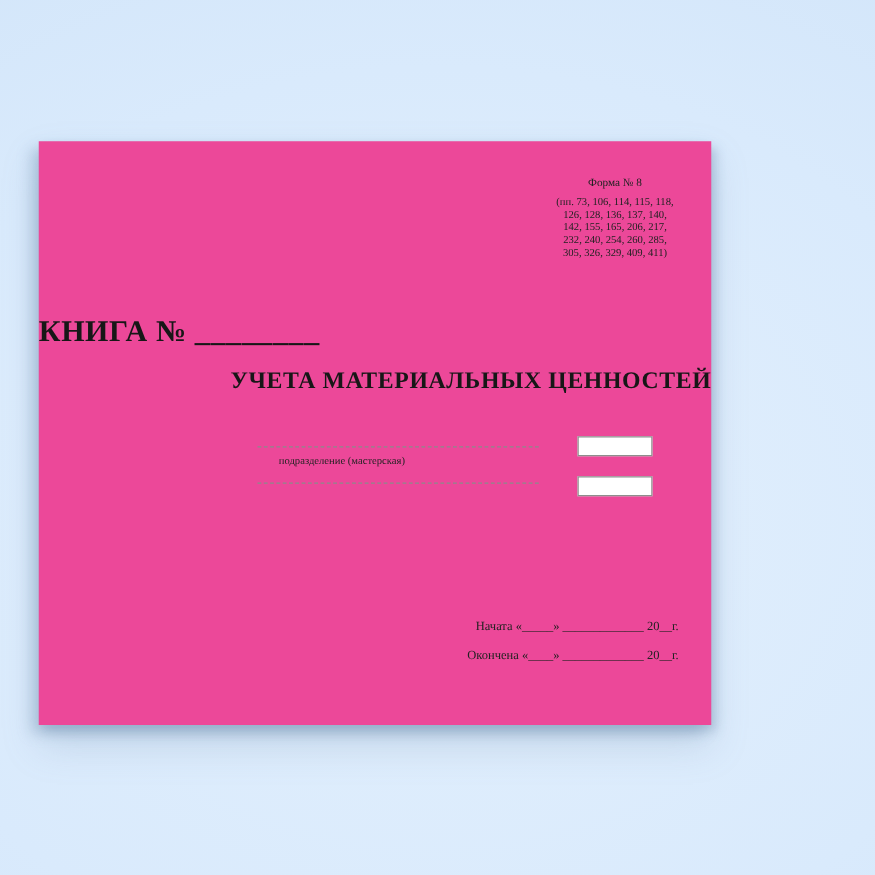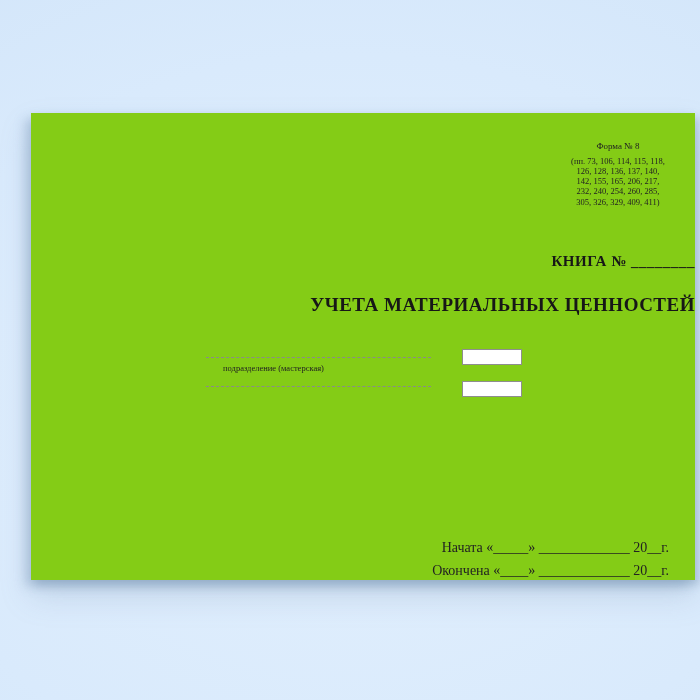--- a/index.html
+++ b/index.html
@@ -3,34 +3,34 @@
 <meta charset="utf-8">
 <style>
   html, body { margin: 0; padding: 0; }
   body {
     width: 700px; height: 700px; position: relative; overflow: hidden;
     background: radial-gradient(120% 95% at 50% 60%, #e3f0fd 0%, #d9eafc 55%, #cfe3f8 100%);
     font-family: "Liberation Serif", serif;
     color: #1f1f1f;
   }
   .sheet {
-    position: absolute; left: 31px; top: 113px; width: 664px; height: 467px;
-    background: #84cc16;
+    position: absolute; left: 31px; top: 113px; width: 538px; height: 467px;
+    background: #ec4899;
     box-shadow: -6px 6px 10px rgba(124,152,183,.38),
                  4px 5px 8px rgba(124,152,183,.42),
                  0 16px 28px rgba(124,152,183,.28);
   }
   .form-note {
     position: absolute; top: 28px; right: 24px; width: 106px;
     text-align: center; font-size: 8.5px; line-height: 1.2; color: #222;
   }
   .form-no { font-size: 9px; margin-bottom: 4px; }
   .title1 {
     position: absolute; top: 140px; left: 0; width: 100%;
-    text-align: right; font-weight: bold; font-size: 15px; letter-spacing: .5px;
+    text-align: left; font-weight: bold; font-size: 24px; letter-spacing: .5px;
     color: #171717;
     font-family: Liberation Serif, serif;
   }
   .title2 {
     position: absolute; top: 181px; left: 0; width: 100%;
     text-align: right; font-weight: bold; font-size: 19px; letter-spacing: .5px;
     color: #171717;
   }
   .fline {
     position: absolute; left: 175px; width: 225px; height: 0;
@@ -39,21 +39,21 @@
   .flabel {
     position: absolute; left: 192px; width: 225px;
     text-align: left; font-size: 8.5px; color: #222; font-family: Liberation Serif, serif;
   }
   .stamp-box {
     position: absolute; left: 431px; width: 58px; height: 14px;
     border: 1.5px solid #8e8e8e; background: #fff;
   }
   .date-line {
     position: absolute; right: 26px;
-    font-size: 14px; color: #222; white-space: pre; margin-top: 44px;
+    font-size: 10px; color: #222; white-space: pre;
   }
 </style>
 </head>
 <body>
 
 <div class="sheet">
 
   <div class="form-note">
     <div class="form-no">Форма № 8</div>
     <div>

